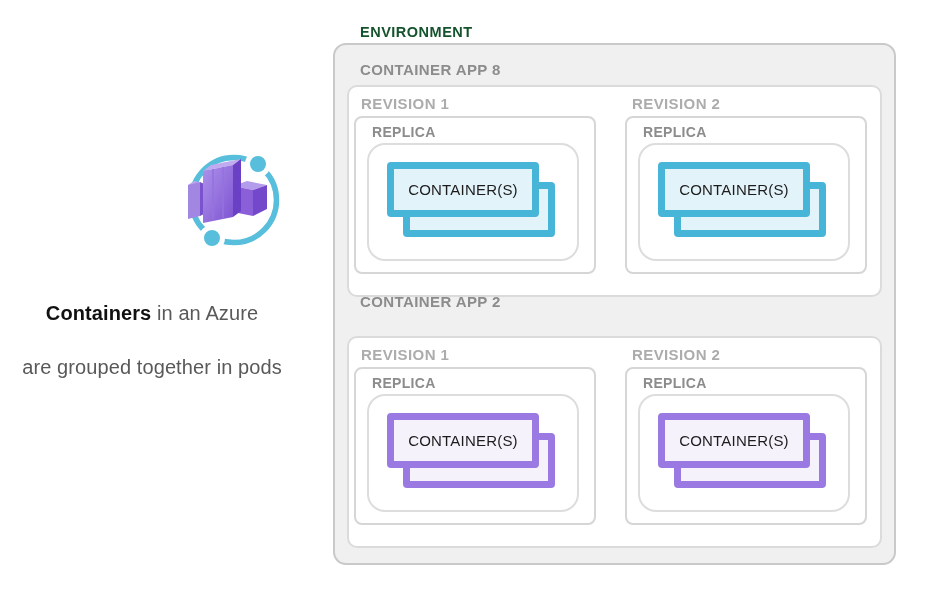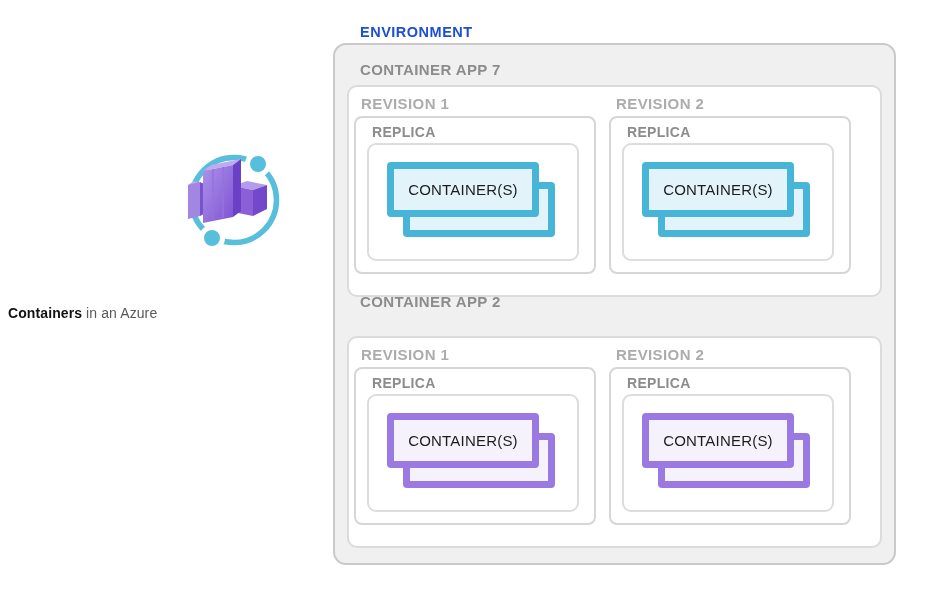--- a/index.html
+++ b/index.html
@@ -5,28 +5,28 @@
 <style>
   html,body{margin:0;padding:0;background:#ffffff;}
   .canvas{
     position:relative;width:941px;height:593px;background:#ffffff;
     font-family:"Liberation Sans",sans-serif;overflow:hidden;
   }
   
   .app-icon{position:absolute;left:184px;top:144px;width:96px;height:104px;}
   .desc{
     position:absolute;left:8px;top:268px;width:288px;
-    text-align:left;font-size:14px;line-height:26.8px;
+    text-align:center;font-size:20px;line-height:26.8px;
     color:#595959;font-weight:400;letter-spacing:.1px;margin-top:32px;
   }
   .desc b{color:#111111;font-weight:bold;}
   
   .env-label{
     position:absolute;left:360px;top:24px;
-    font-size:14.5px;font-weight:bold;color:#1d4ed8;letter-spacing:.5px;
+    font-size:14.5px;font-weight:bold;color:#14532d;letter-spacing:.5px;
   }
   .env-box{
     position:absolute;left:333px;top:43px;width:563px;height:522px;
     box-sizing:border-box;background:#F0F0F0;
     border:2px solid #C9C9C9;border-radius:13px;
   }
   
   .app-label{
     position:absolute;left:25px;
     font-size:15px;font-weight:bold;color:#8C8C8C;letter-spacing:.4px;
@@ -36,37 +36,37 @@
   .app-box{
     position:absolute;left:12px;width:535px;height:212px;
     box-sizing:border-box;background:#FFFFFF;
     border:2px solid #DBDBDB;border-radius:10px;
   }
   .app-box.a1{top:40px;}
   .app-box.a2{top:291px;}
   
   .rev{position:absolute;top:8px;width:242px;}
   .rev.r1{left:5px;}
-  .rev.r2{left:260px;}
+  .rev.r2{left:276px;}
   .rev-label{
     margin:0 0 4px 7px;font-size:15px;font-weight:bold;
     color:#ACACAC;letter-spacing:.4px;
   }
   .rev-box{
     position:relative;box-sizing:border-box;width:242px;height:158px;
     background:#FFFFFF;border:2px solid #D6D6D6;border-radius:8px;padding-left:44px;
   }
   .replica-label{
     position:absolute;left:16px;top:6px;
     font-size:14px;font-weight:bold;color:#8C8C8C;letter-spacing:.3px;
   }
   .replica-box{
     position:absolute;left:11px;top:25px;width:212px;height:118px;
     box-sizing:border-box;background:#FFFFFF;
-    border:2px solid #DDDDDD;border-radius:9px;
+    border:2px solid #DDDDDD;border-radius:18px;
   }
   
   .ctr{
     position:absolute;width:152px;height:55px;box-sizing:border-box;
     border-radius:4px;border:7px solid transparent;
   }
   .ctr.front{
     left:18px;top:17px;z-index:2;
     display:flex;align-items:center;justify-content:center;
     font-size:15px;color:#1C1C1C;letter-spacing:.2px;
@@ -110,28 +110,28 @@
       <line x1="39" y1="23" x2="39" y2="75" stroke="#9572DE" stroke-width="1.6"></line>
     </g>
 
     <circle cx="74" cy="20" r="10.5" fill="#57BEDB" stroke="#ffffff" stroke-width="5"></circle>
     <circle cx="28" cy="94" r="10.5" fill="#57BEDB" stroke="#ffffff" stroke-width="5"></circle>
   </svg>
 
   <p class="desc">
     <span><b>Containers</b><span> in an Azure</span></span><br>
     <br>
-    <br>
+    <span>are grouped together in pods</span><br>
   </p>
 
   <div class="env-label">ENVIRONMENT</div>
 
   <div class="env-box">
 
-    <div class="app-label a1">CONTAINER APP 7</div>
+    <div class="app-label a1">CONTAINER APP 8</div>
     <div class="app-box a1 teal">
 
       <div class="rev r1">
         <div class="rev-label">REVISION 1</div>
         <div class="rev-box">
           <div class="replica-label">REPLICA</div>
           <div class="replica-box">
             <div class="ctr back"></div>
             <div class="ctr front">CONTAINER(S)</div>
           </div>

